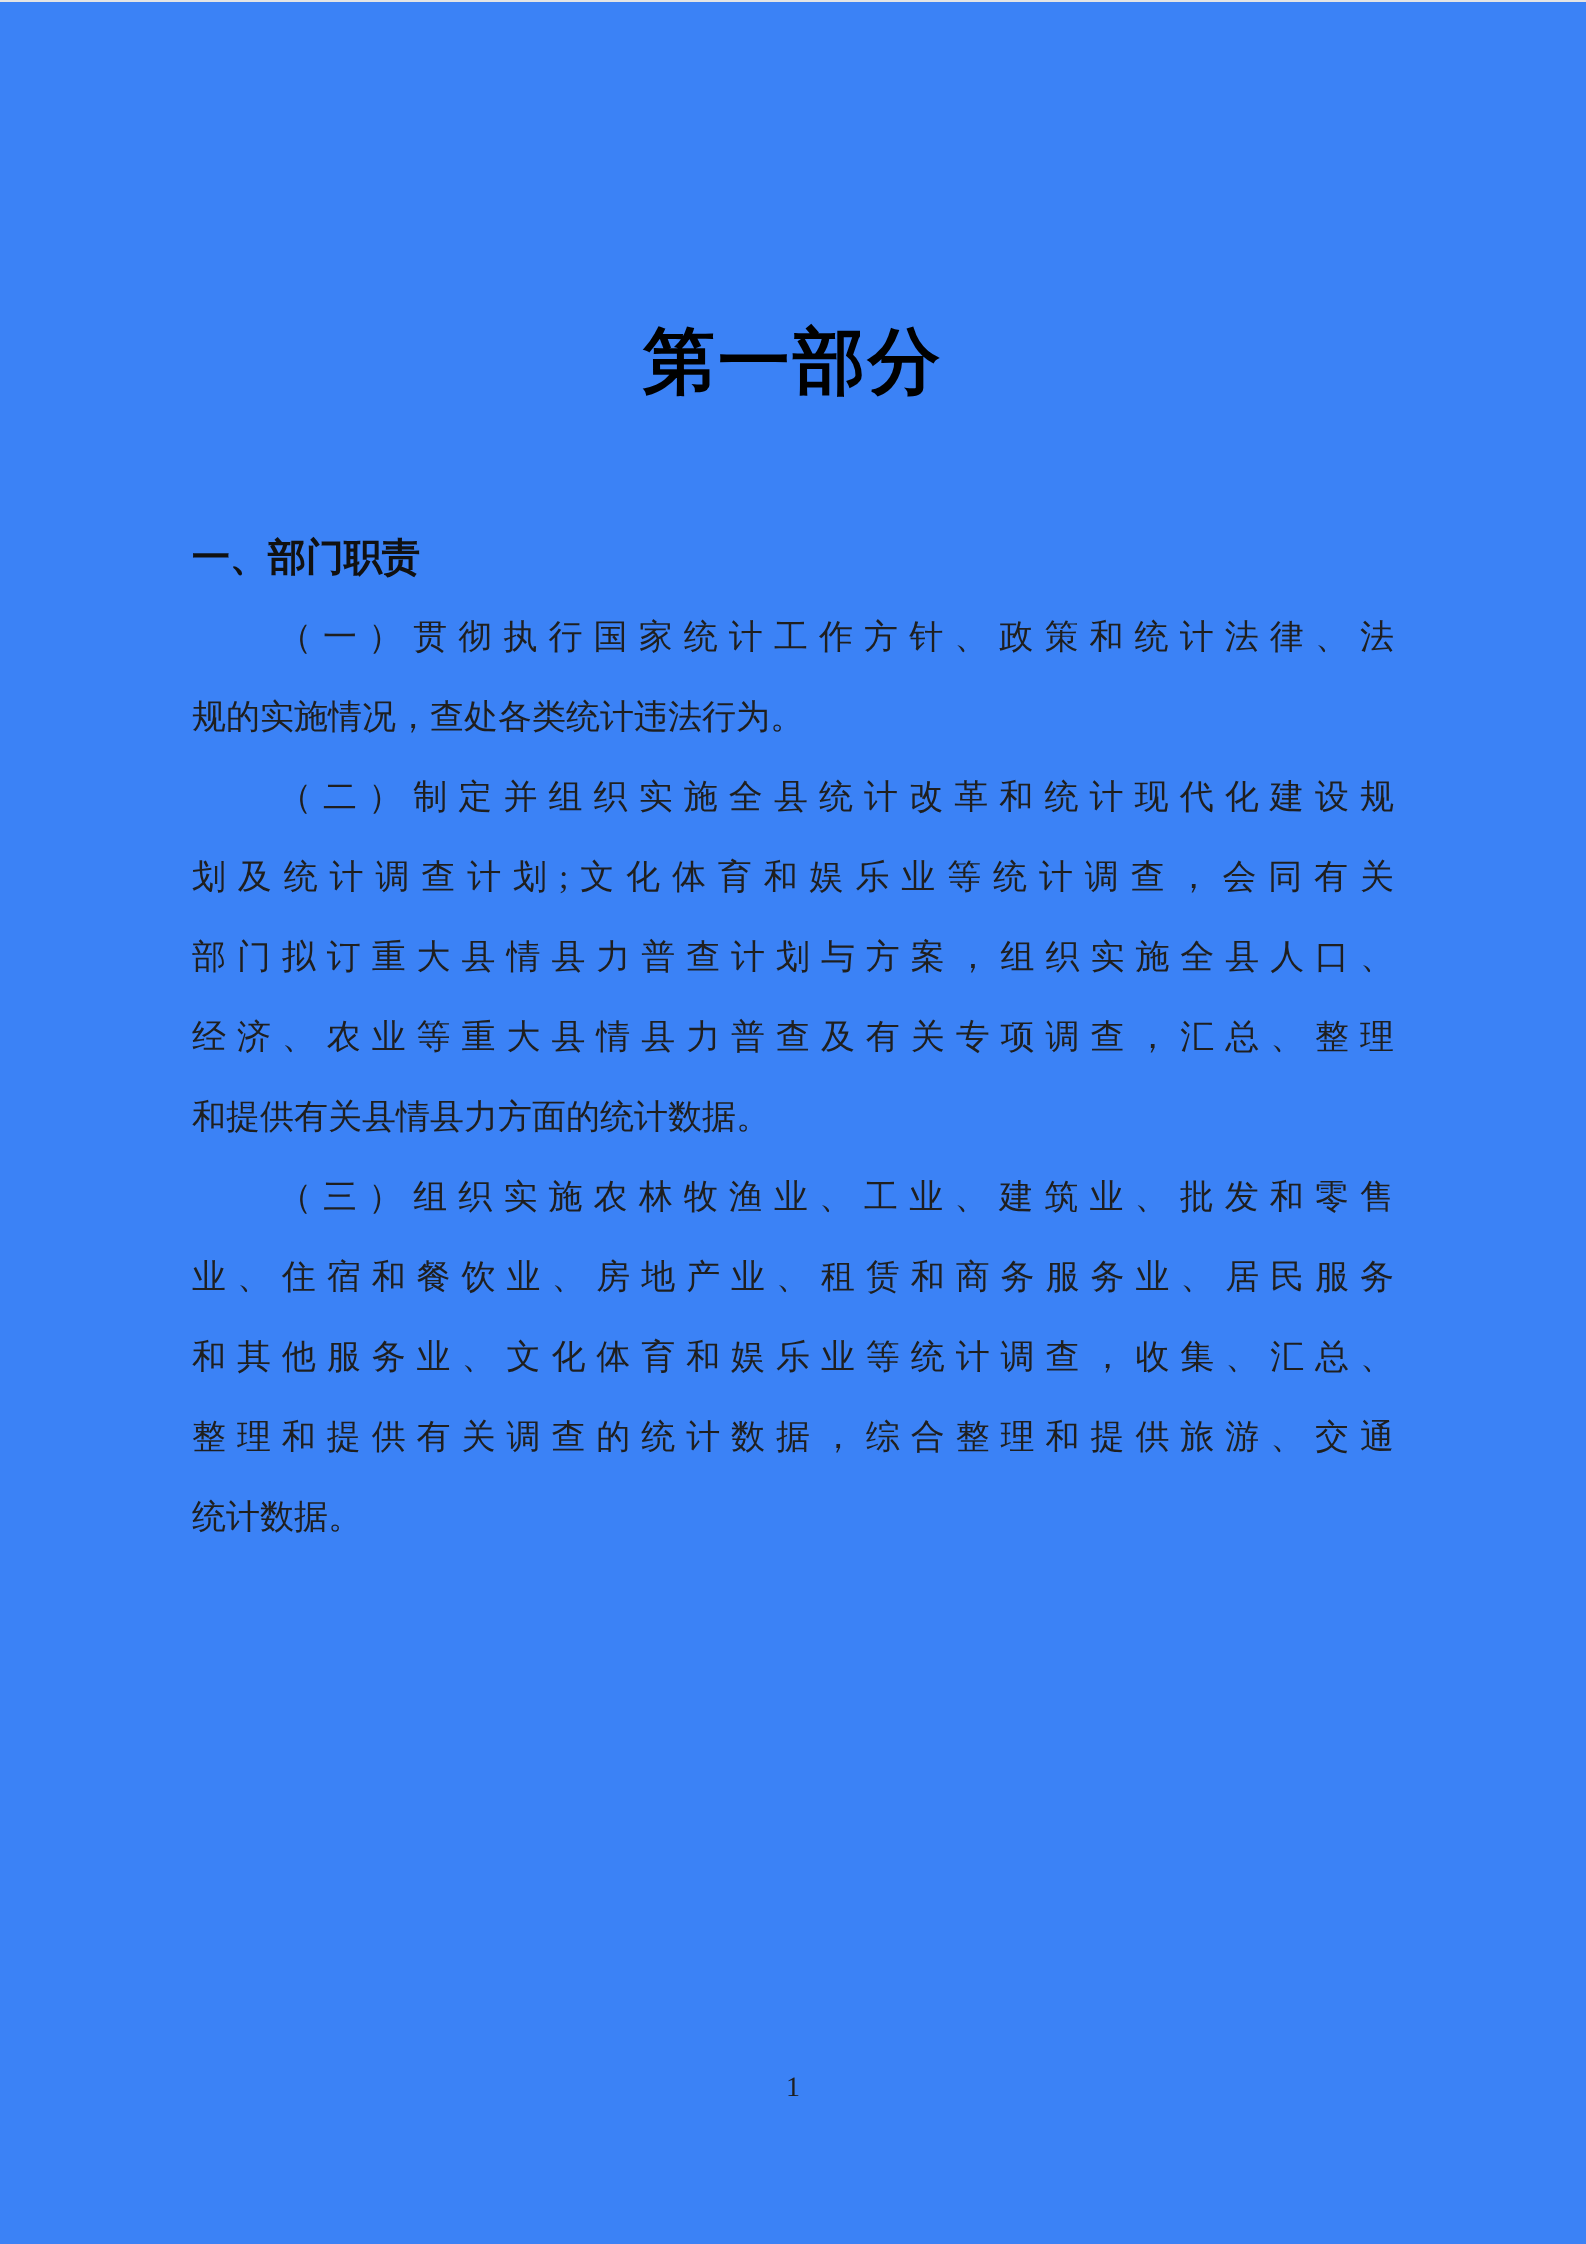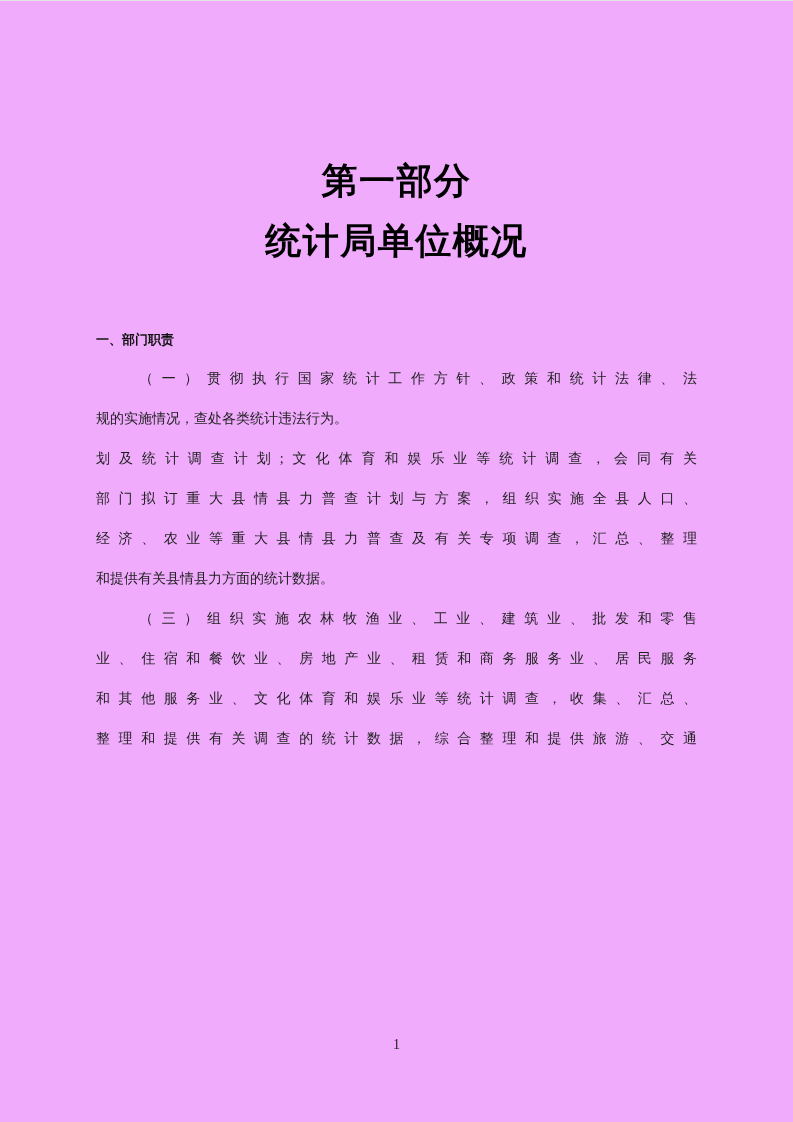--- a/index.html
+++ b/index.html
@@ -5,21 +5,21 @@
   html, body {
     margin: 0;
     padding: 0;
     background: #ffffff;
   }
   .page {
     position: relative;
     width: 793px;
     height: 1122px;
     margin: 0 auto;
-    background: #f0abfc;
+    background: #3b82f6;
     border-top: 1px solid #e4e4e4;
     box-sizing: border-box;
     overflow: hidden;
     font-family: "Liberation Serif", "DejaVu Serif", serif;
     color: #1f1f1f;
   }
   .doc-title {
     padding-top: 150px;
     text-align: center;
     font-weight: bold;
@@ -27,28 +27,28 @@
   }
   .doc-title .title-line {
     font-size: 36px;
     line-height: 60px;
     letter-spacing: 1.5px;
   }
   .section-heading {
     margin: 56px 96px 6px 96px;
     font-family: "Liberation Sans", "DejaVu Sans", sans-serif;
     font-weight: bold;
-    font-size: 13px;
+    font-size: 19px;
     line-height: 26px;
     color: #111111;
   }
   .body-text {
     width: 601px;
     margin-left: 96px;
-    font-size: 14px;
+    font-size: 17px;
     line-height: 40px;
   }
   .paragraph {
     margin: 0;
   }
   .bl {
     text-align: justify;
     text-align-last: justify;
     white-space: nowrap;
   }
@@ -69,43 +69,44 @@
     color: #1f1f1f;
   }
 </style>
 </head>
 <body>
 
 <div class="page">
 
   <div class="doc-title">
     <div class="title-line">第一部分</div>
-    <div class="title-line">统计局单位概况</div>
   </div>
 
   <div class="section-heading">一、部门职责</div>
 
   <div class="body-text">
 
     <div class="paragraph">
       <div class="bl first">（一）贯彻执行国家统计工作方针、政策和统计法律、法</div>
       <div class="bl end">规的实施情况，查处各类统计违法行为。</div>
     </div>
 
     <div class="paragraph">
+      <div class="bl first">（二）制定并组织实施全县统计改革和统计现代化建设规</div>
       <div class="bl">划及统计调查计划;文化体育和娱乐业等统计调查，会同有关</div>
       <div class="bl">部门拟订重大县情县力普查计划与方案，组织实施全县人口、</div>
       <div class="bl">经济、农业等重大县情县力普查及有关专项调查，汇总、整理</div>
       <div class="bl end">和提供有关县情县力方面的统计数据。</div>
     </div>
 
     <div class="paragraph">
       <div class="bl first">（三）组织实施农林牧渔业、工业、建筑业、批发和零售</div>
       <div class="bl">业、住宿和餐饮业、房地产业、租赁和商务服务业、居民服务</div>
       <div class="bl">和其他服务业、文化体育和娱乐业等统计调查，收集、汇总、</div>
       <div class="bl">整理和提供有关调查的统计数据，综合整理和提供旅游、交通</div>
+      <div class="bl end">统计数据。</div>
     </div>
 
   </div>
 
   <div class="page-number">1</div>
 
 </div>
 
 </body></html>

